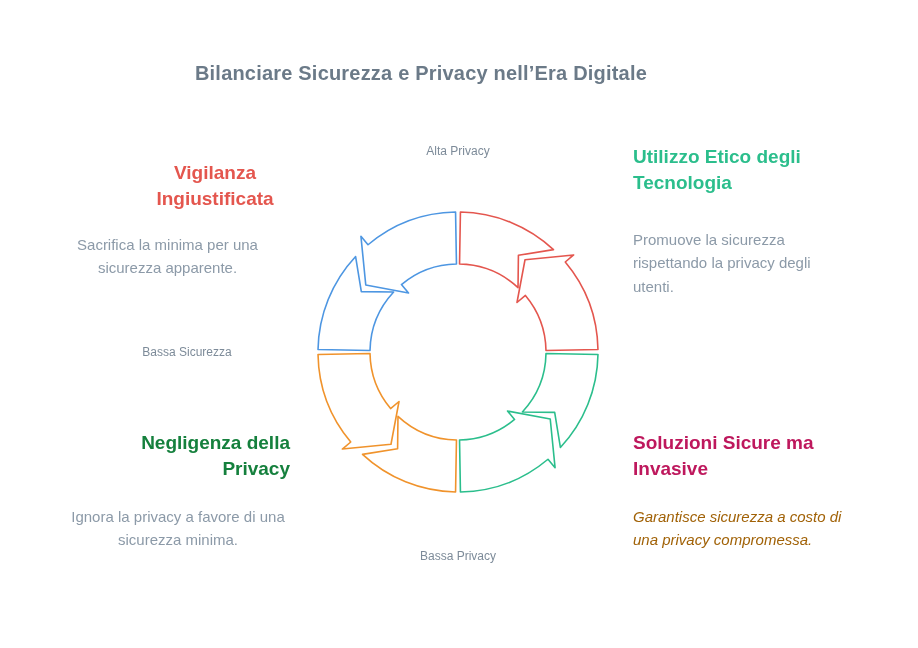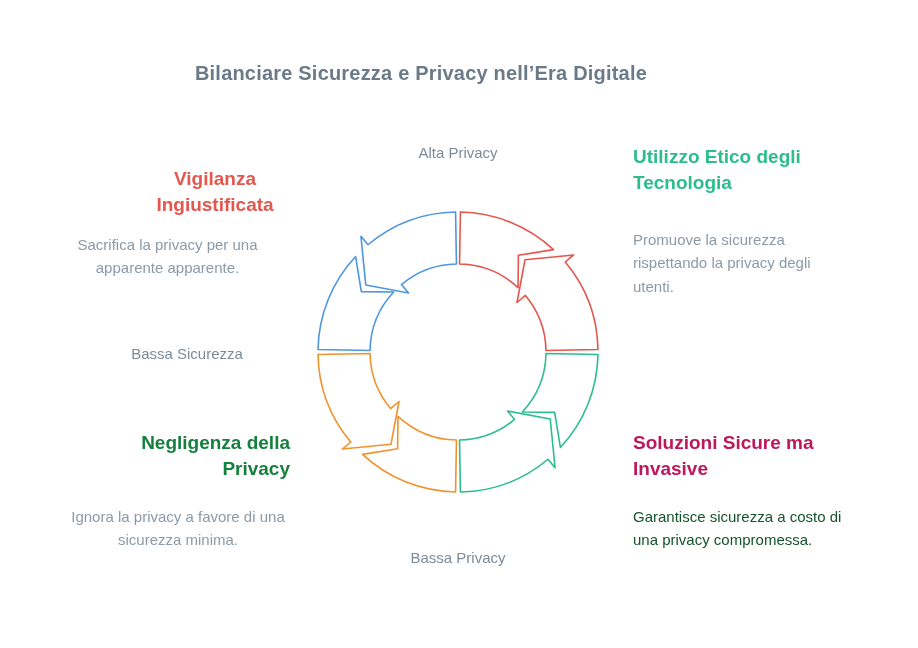--- a/index.html
+++ b/index.html
@@ -21,48 +21,48 @@
   }
   .q-title {
     font-size:19px;
     font-weight:bold;
     line-height:1.35;
   }
   .q-desc {
     font-size:15px;
     line-height:1.55;
   }
-  .axis-label { font-size:15px; }
+  .axis-label { font-size:12px; }
   .center { text-align:center; }
 </style>
 </head>
 <body>
 
 <div class="canvas">
 
   <div class="abs page-title" style="color: rgb(107, 122, 136);">Bilanciare Sicurezza e Privacy nell’Era Digitale</div>
 
   <div class="abs axis-label center" style="left: 383px; top: 144px; width: 150px; color: rgb(125, 139, 153);">Alta Privacy</div>
 
   <div class="abs axis-label center" style="left: 383px; top: 549px; width: 150px; color: rgb(125, 139, 153);">Bassa Privacy</div>
 
   <div class="abs axis-label center" style="left: 112px; top: 345px; width: 150px; color: rgb(125, 139, 153);">Bassa Sicurezza</div>
 
 
-  <div class="abs q-title center" style="left: 120px; top: 160px; width: 190px; color: rgb(228, 86, 78); margin-top: 6px;">Vigilanza Ingiustificata</div>
-  <div class="abs q-desc center" style="left: 60px; top: 233px; width: 215px; color: rgb(140, 154, 168);">Sacrifica la privacy per una apparente apparente.</div>
+  <div class="abs q-title center" style="left: 120px; top: 160px; width: 190px; color: rgb(228, 86, 78);">Vigilanza Ingiustificata</div>
+  <div class="abs q-desc center" style="left: 60px; top: 233px; width: 215px; color: rgb(140, 154, 168);">Sacrifica la minima per una sicurezza apparente.</div>
 
   <div class="abs q-title" style="left: 633px; top: 144px; width: 215px; color: rgb(43, 190, 140);">Utilizzo Etico degli Tecnologia</div>
   <div class="abs q-desc" style="left: 633px; top: 228px; width: 210px; color: rgb(140, 154, 168);">Promuove la sicurezza rispettando la privacy degli utenti.</div>
 
   <div class="abs q-title center" style="left: 95px; top: 430px; width: 195px; color: #15803d; text-align: right;">Negligenza della Privacy</div>
   <div class="abs q-desc center" style="left: 60px; top: 505px; width: 220px; color: rgb(140, 154, 168); margin-left: 8px;">Ignora la privacy a favore di una sicurezza minima.</div>
 
   <div class="abs q-title" style="left: 633px; top: 430px; width: 200px; color: #be185d;">Soluzioni Sicure ma Invasive</div>
-  <div class="abs q-desc" style="left: 633px; top: 505px; width: 220px; color: #14532d;">Garantisce sicurezza a costo di una privacy compromessa.</div>
+  <div class="abs q-desc" style="left: 633px; top: 505px; width: 220px; color: #a16207; font-style: italic;">Garantisce sicurezza a costo di una privacy compromessa.</div>
 
   <svg id="cycle-svg" class="abs" style="left:303px; top:197px;" width="310" height="310" viewBox="0 0 310 310">
       <path d="M 242.99 153.46 L 294.98 152.56 A 140 140 0 0 0 262.25 65.01 L 270.67 57.94 L 222.01 62.77 L 213.99 105.51 L 222.41 98.43 A 88 88 0 0 1 242.99 153.46 Z" fill="#ffffff" stroke="#E4564E" stroke-width="1.6" stroke-linejoin="round"></path>
       <path d="M 250.48 52.61 A 140 140 0 0 0 157.44 15.02 L 156.54 67.01 A 88 88 0 0 1 215.02 90.64 L 215.41 58.32 Z" fill="#ffffff" stroke="#E4564E" stroke-width="1.6" stroke-linejoin="round"></path>
       <path d="M 153.46 67.01 L 152.56 15.02 A 140 140 0 0 0 65.01 47.75 L 57.94 39.33 L 62.77 87.99 L 105.51 96.01 L 98.43 87.59 A 88 88 0 0 1 153.46 67.01 Z" fill="#ffffff" stroke="#4D96E2" stroke-width="1.6" stroke-linejoin="round"></path>
       <path d="M 52.61 59.52 A 140 140 0 0 0 15.02 152.56 L 67.01 153.46 A 88 88 0 0 1 90.64 94.98 L 58.32 94.59 Z" fill="#ffffff" stroke="#4D96E2" stroke-width="1.6" stroke-linejoin="round"></path>
       <path d="M 67.01 156.54 L 15.02 157.44 A 140 140 0 0 0 47.75 244.99 L 39.33 252.06 L 87.99 247.23 L 96.01 204.49 L 87.59 211.57 A 88 88 0 0 1 67.01 156.54 Z" fill="#ffffff" stroke="#F0932C" stroke-width="1.6" stroke-linejoin="round"></path>
       <path d="M 59.52 257.39 A 140 140 0 0 0 152.56 294.98 L 153.46 242.99 A 88 88 0 0 1 94.98 219.36 L 94.59 251.68 Z" fill="#ffffff" stroke="#F0932C" stroke-width="1.6" stroke-linejoin="round"></path>
       <path d="M 156.54 242.99 L 157.44 294.98 A 140 140 0 0 0 244.99 262.25 L 252.06 270.67 L 247.23 222.01 L 204.49 213.99 L 211.57 222.41 A 88 88 0 0 1 156.54 242.99 Z" fill="#ffffff" stroke="#2BBE8C" stroke-width="1.6" stroke-linejoin="round"></path>
       <path d="M 257.39 250.48 A 140 140 0 0 0 294.98 157.44 L 242.99 156.54 A 88 88 0 0 1 219.36 215.02 L 251.68 215.41 Z" fill="#ffffff" stroke="#2BBE8C" stroke-width="1.6" stroke-linejoin="round"></path>

